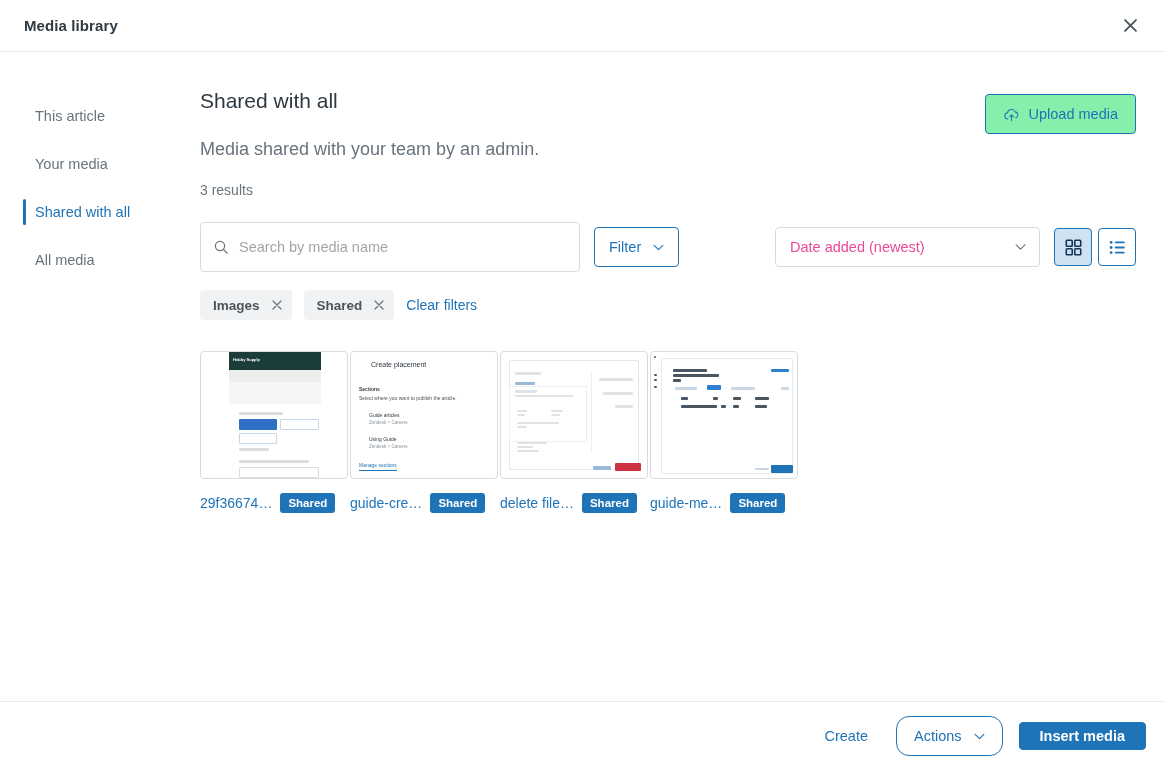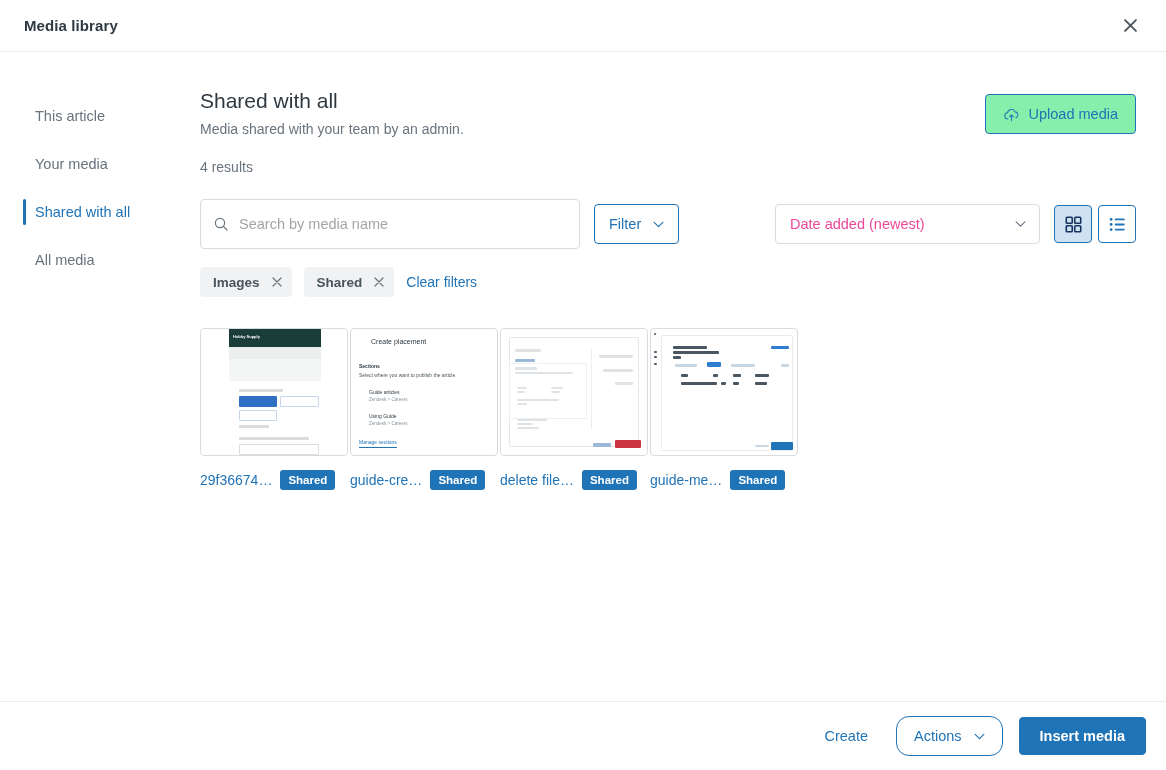--- a/index.html
+++ b/index.html
@@ -52,21 +52,21 @@
     content: ""; position: absolute; left: 23px; top: 50%;
     transform: translateY(-50%);
     width: 3px; height: 26px; background: #1f73b7; border-radius: 2px;
   }
 
   
   .main { flex: 1 1 auto; padding: 36px 30px 0 5px; min-width: 0; position: relative; }
 
   .head-row { display: flex; align-items: flex-start; justify-content: space-between; }
   .page-title { font-size: 21px; font-weight: 400; color: #2f3941; line-height: 1.25; }
-  .page-sub { font-size: 14px; color: #68737d; margin-top: 7px; }
+  .page-sub { font-size: 18px; color: #68737d; margin-top: 25px; }
   .results-count { font-size: 14px; color: #68737d; margin-top: 22px; }
 
   .btn-upload {
     display: inline-flex; align-items: center; gap: 9px;
     height: 40px; padding: 0 17px;
     border: 1px solid #1f73b7; border-radius: 4px;
     background: #86efac; color: #1f73b7;
     font-size: 14.5px; font-family: inherit; cursor: pointer;
     white-space: nowrap;
     margin-top: 6px;
@@ -181,21 +181,21 @@
     font-size: 14.5px; color: #1f73b7; cursor: pointer; padding: 10px 12px;
   }
   .btn-actions {
     display: inline-flex; align-items: center; gap: 12px;
     height: 40px; padding: 0 17px;
     border: 1px solid #1f73b7; border-radius: 13px;
     background: #fff; color: #1f73b7;
     font-size: 14.5px; font-family: inherit; cursor: pointer;
   }
   .btn-insert {
-    height: 38px; padding: 0 20px;
+    height: 28px; padding: 0 20px;
     border: 1px solid #1f73b7; border-radius: 4px;
     background: #1f73b7; color: #fff;
     font-size: 14.5px; font-weight: 700; font-family: inherit; cursor: pointer;
   }
   .t1-head { position:absolute; left:28px; top:0; width:92px; height:18px; background:#1b3d3a; }
   .t1-headtxt { position:absolute; left:32px; top:5px; font-size:4px; color:#fff; font-weight:700; }
   .t1-band { position:absolute; left:28px; top:18px; width:92px; height:12px; background:#eceeed; }
   .t1-band2 { position:absolute; left:28px; top:30px; width:92px; height:22px; background:#f4f5f5; }
   .t1-form { position:absolute; left:38px; top:56px; width:80px; }
   .t1-row { display:flex; gap:3px; margin-bottom:3px; }
@@ -256,21 +256,21 @@
         <span>All media</span>
       </div>
     </nav>
 
     <main class="main">
 
       <div class="head-row">
         <div>
           <div class="page-title">Shared with all</div>
           <div class="page-sub">Media shared with your team by an admin.</div>
-          <div class="results-count">4 results</div>
+          <div class="results-count">3 results</div>
         </div>
         <button class="btn-upload">
           <svg viewBox="0 0 20 20" fill="none">
             <path d="M5.6 15.2a3.6 3.6 0 0 1-.3-7.18 4.6 4.6 0 0 1 8.86-1.1A3.55 3.55 0 0 1 17.5 10.5a3.5 3.5 0 0 1-2.6 3.38" stroke="#1f73b7" stroke-width="1.2" stroke-linecap="round" stroke-linejoin="round"></path>
             <path d="M10 17.2V10.6 M7.7 12.7 L10 10.4 L12.3 12.7" stroke="#1f73b7" stroke-width="1.2" stroke-linecap="round" stroke-linejoin="round"></path>
           </svg>
           <span>Upload media</span>
         </button>
       </div>
 

